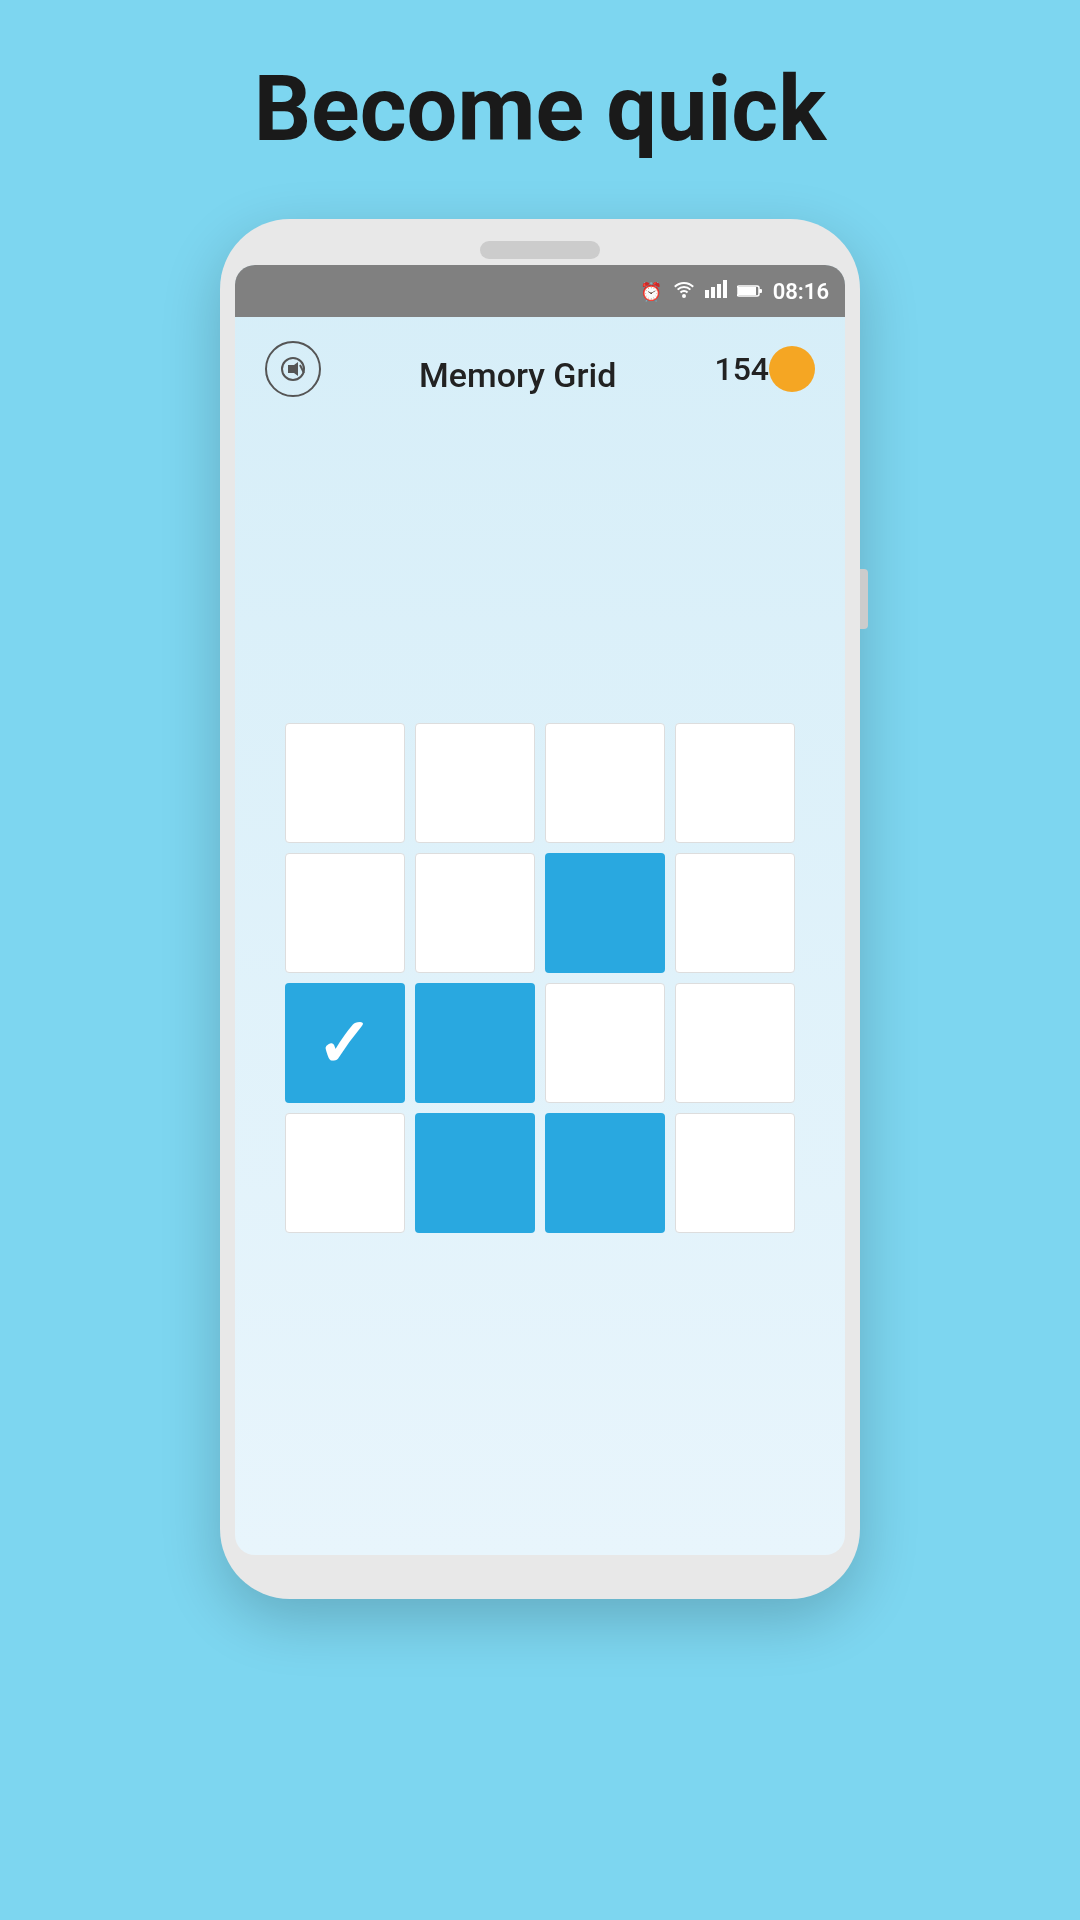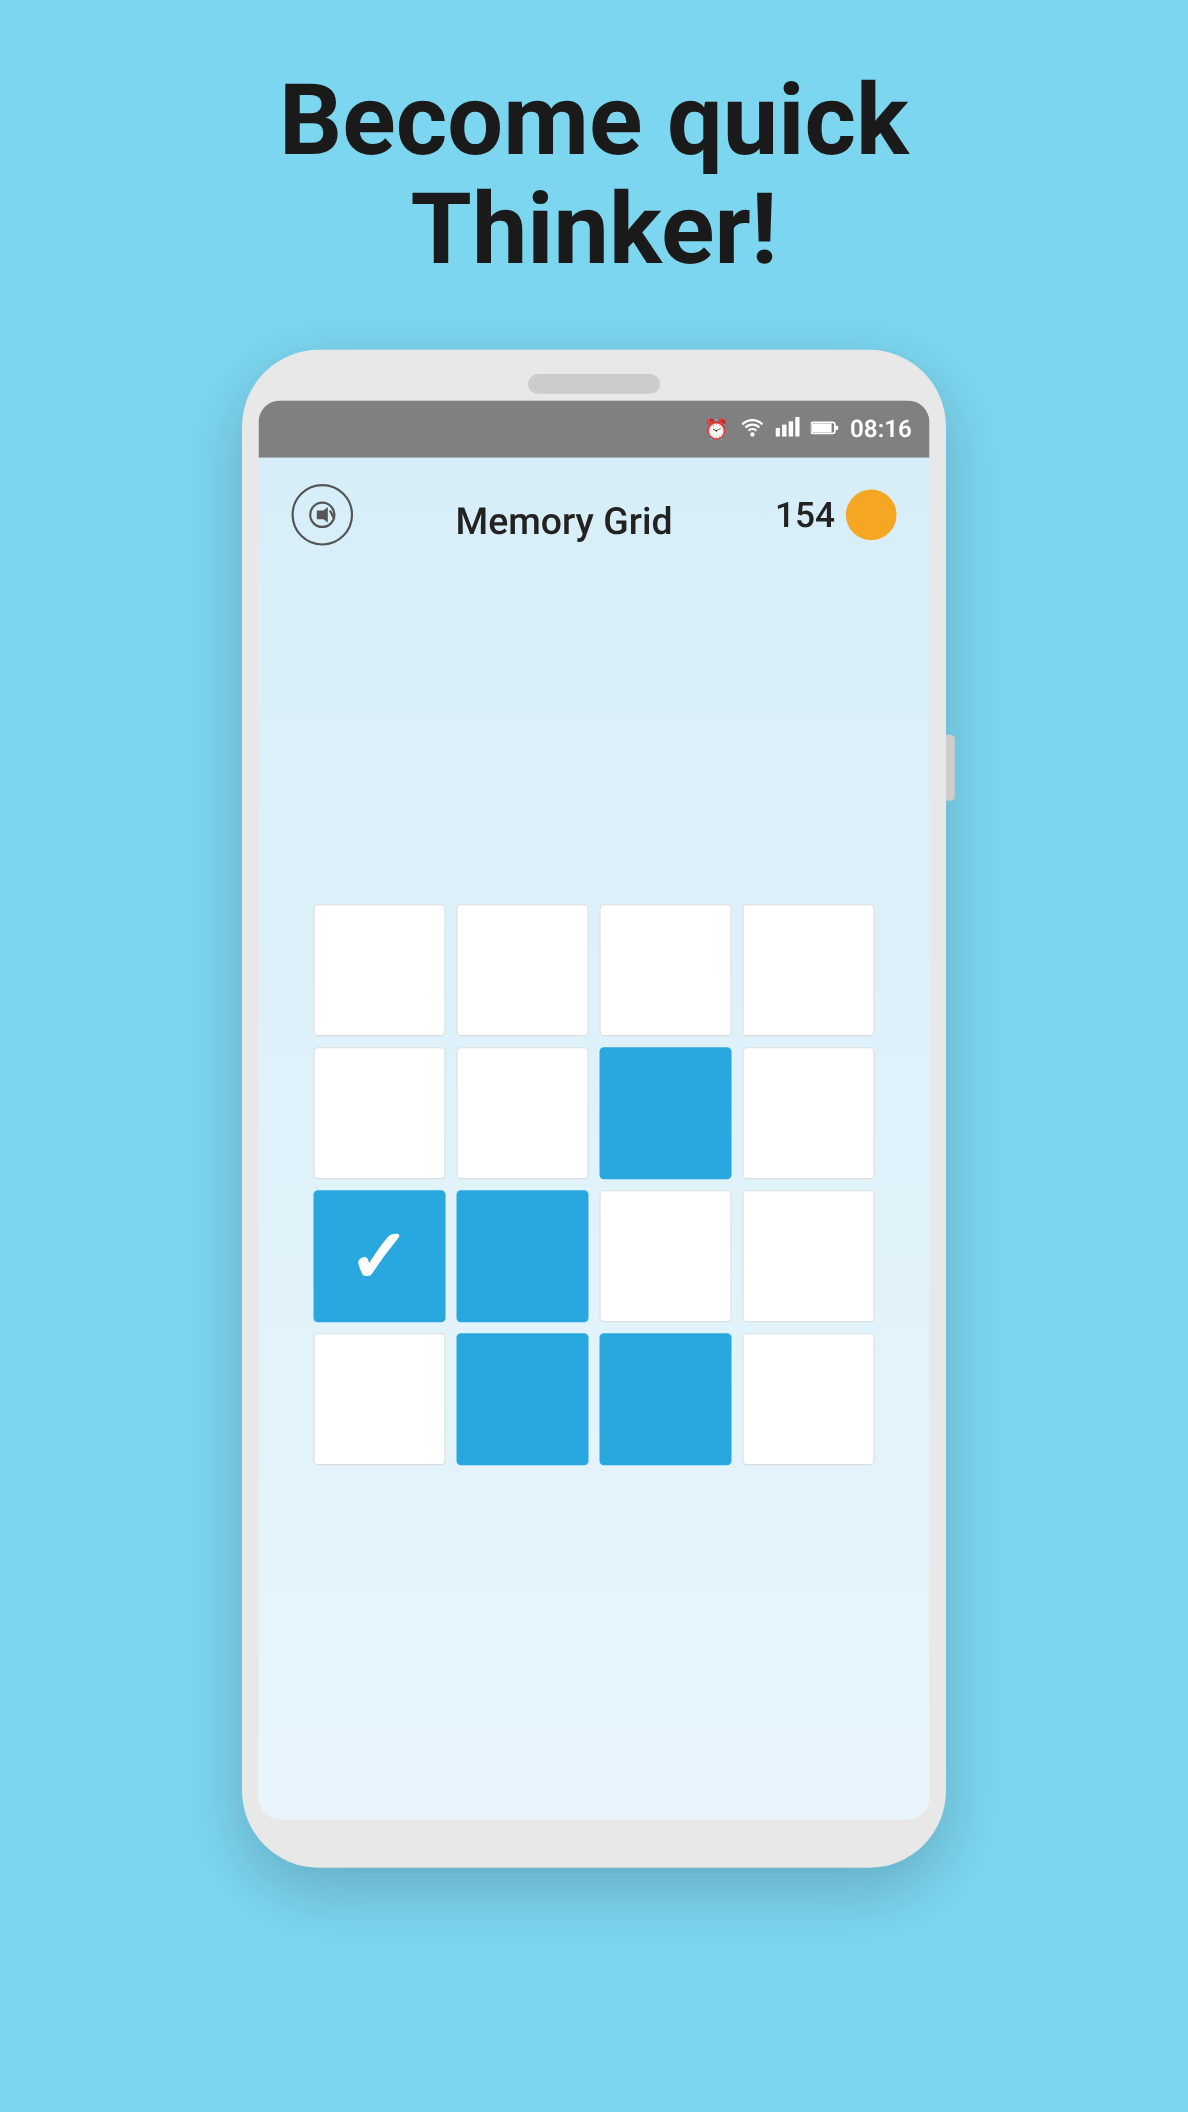--- a/index.html
+++ b/index.html
@@ -111,21 +111,20 @@
       font-size: 34px;
       font-weight: 500;
       color: #222;
       text-align: center;
       margin-top: 12px;
     }
 
     .coins-area {
       display: flex;
       align-items: center;
-      gap: 10px;
     }
 
     .coin-count {
       font-size: 32px;
       font-weight: 500;
       color: #222;
     }
 
     .coin-circle {
       width: 46px;
@@ -197,21 +196,20 @@
       height: 60px;
       background: #ccc;
       border-radius: 0 4px 4px 0;
     }
   </style>
 </head>
 <body>
 
 <div class="headline">
   <span>Become quick</span><br>
-  <span>Thinker!</span>
 </div>
 
 <div class="phone-wrapper">
   <div class="phone-speaker"></div>
   <div class="side-btn-right"></div>
 
   <div class="phone-screen">
 
     <div class="status-bar">
 

